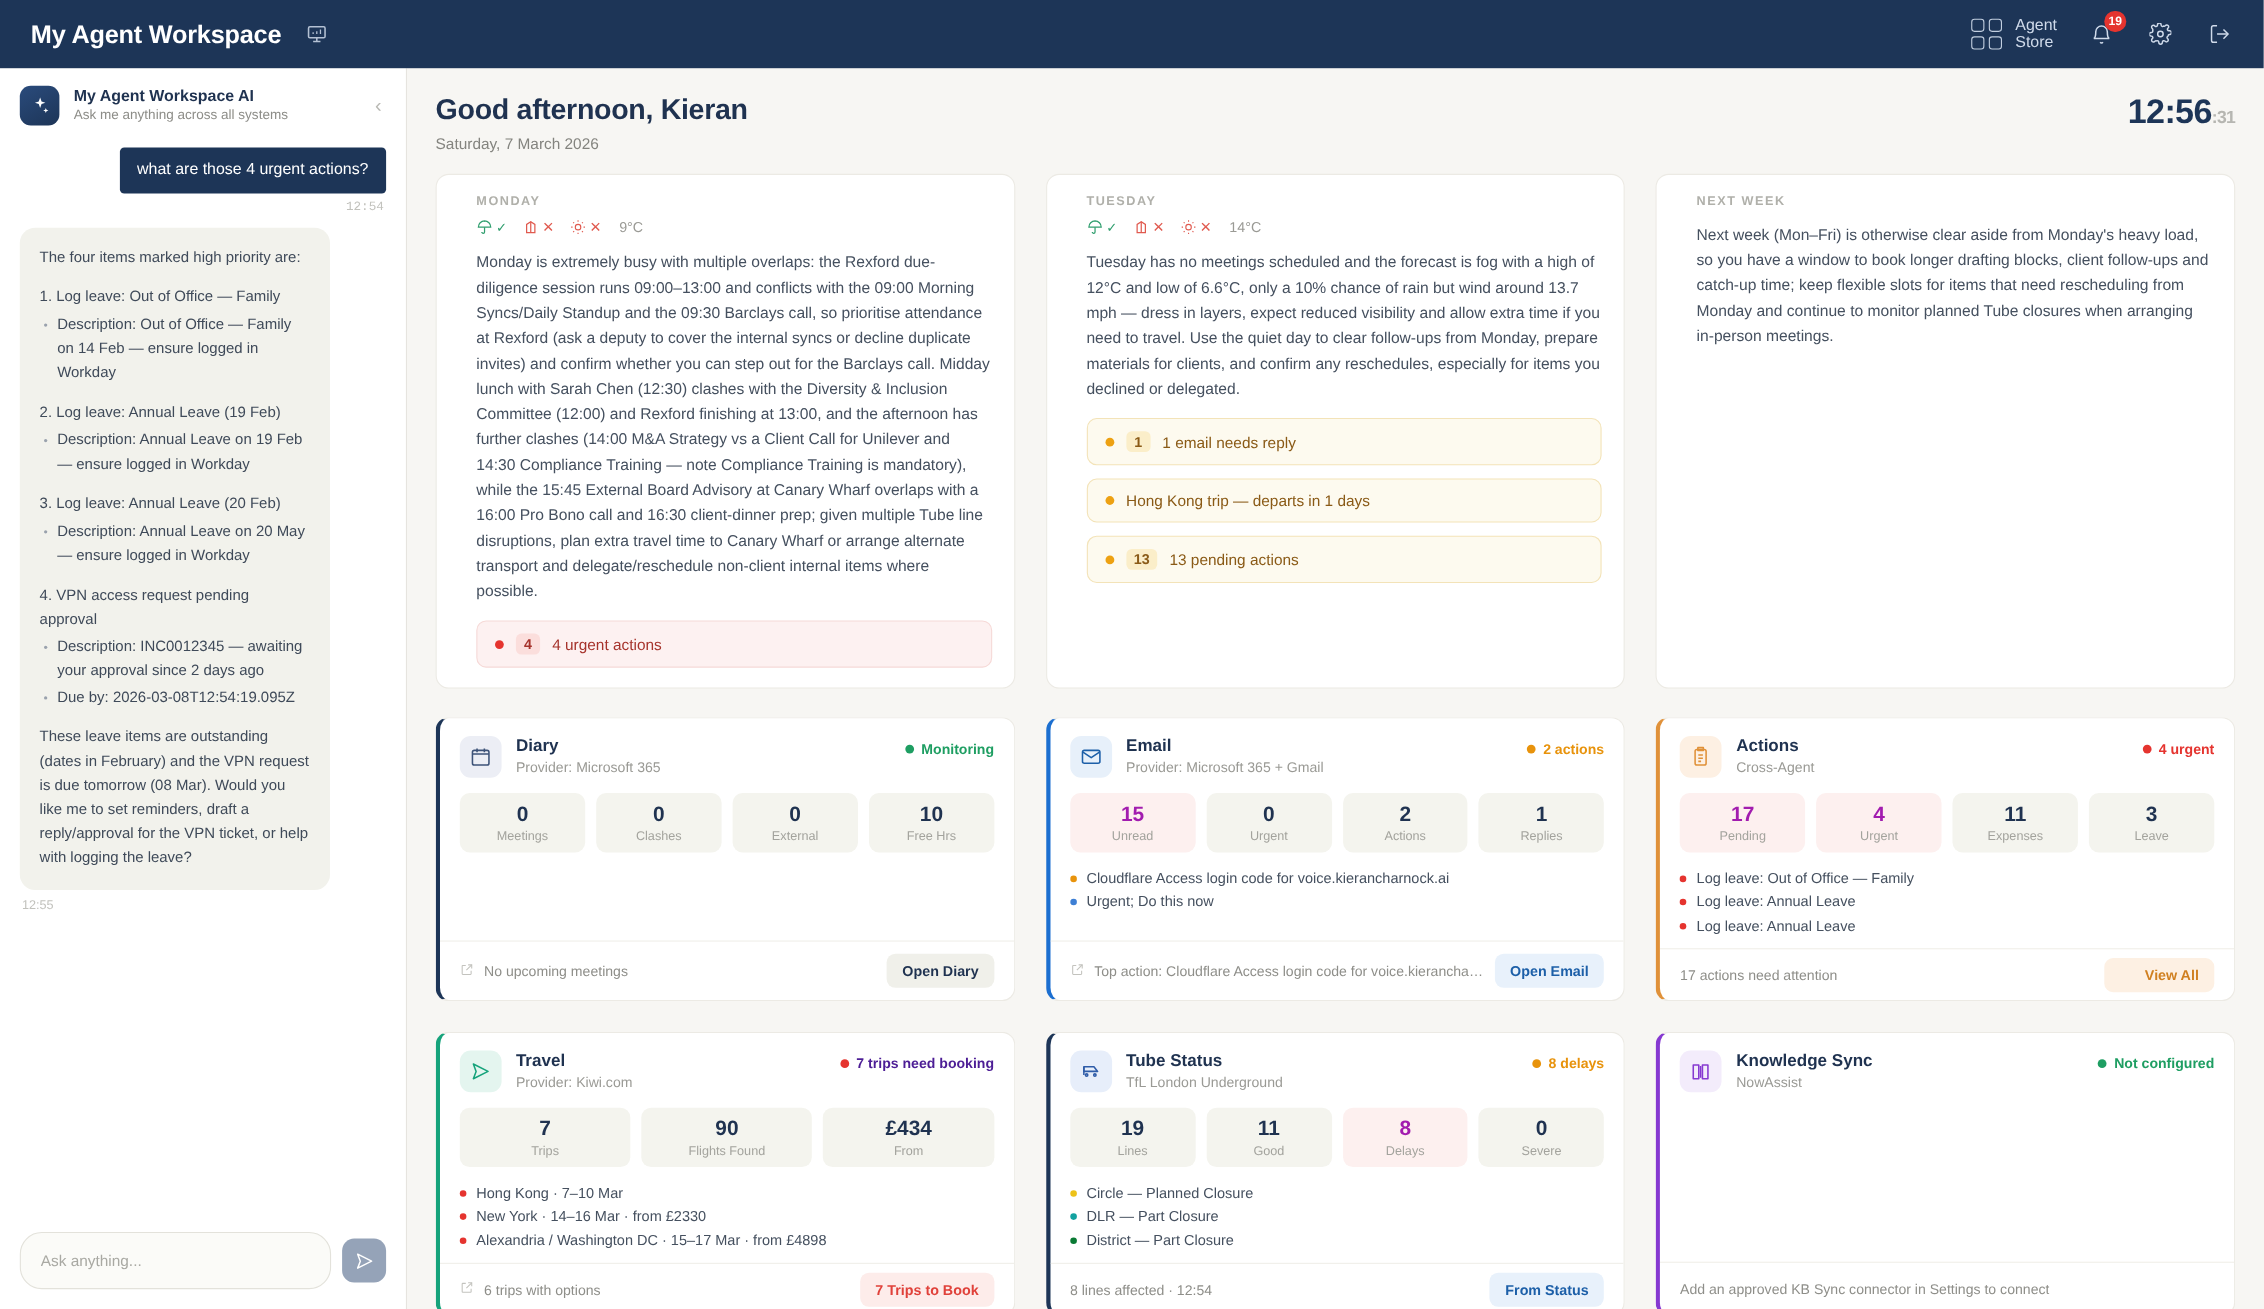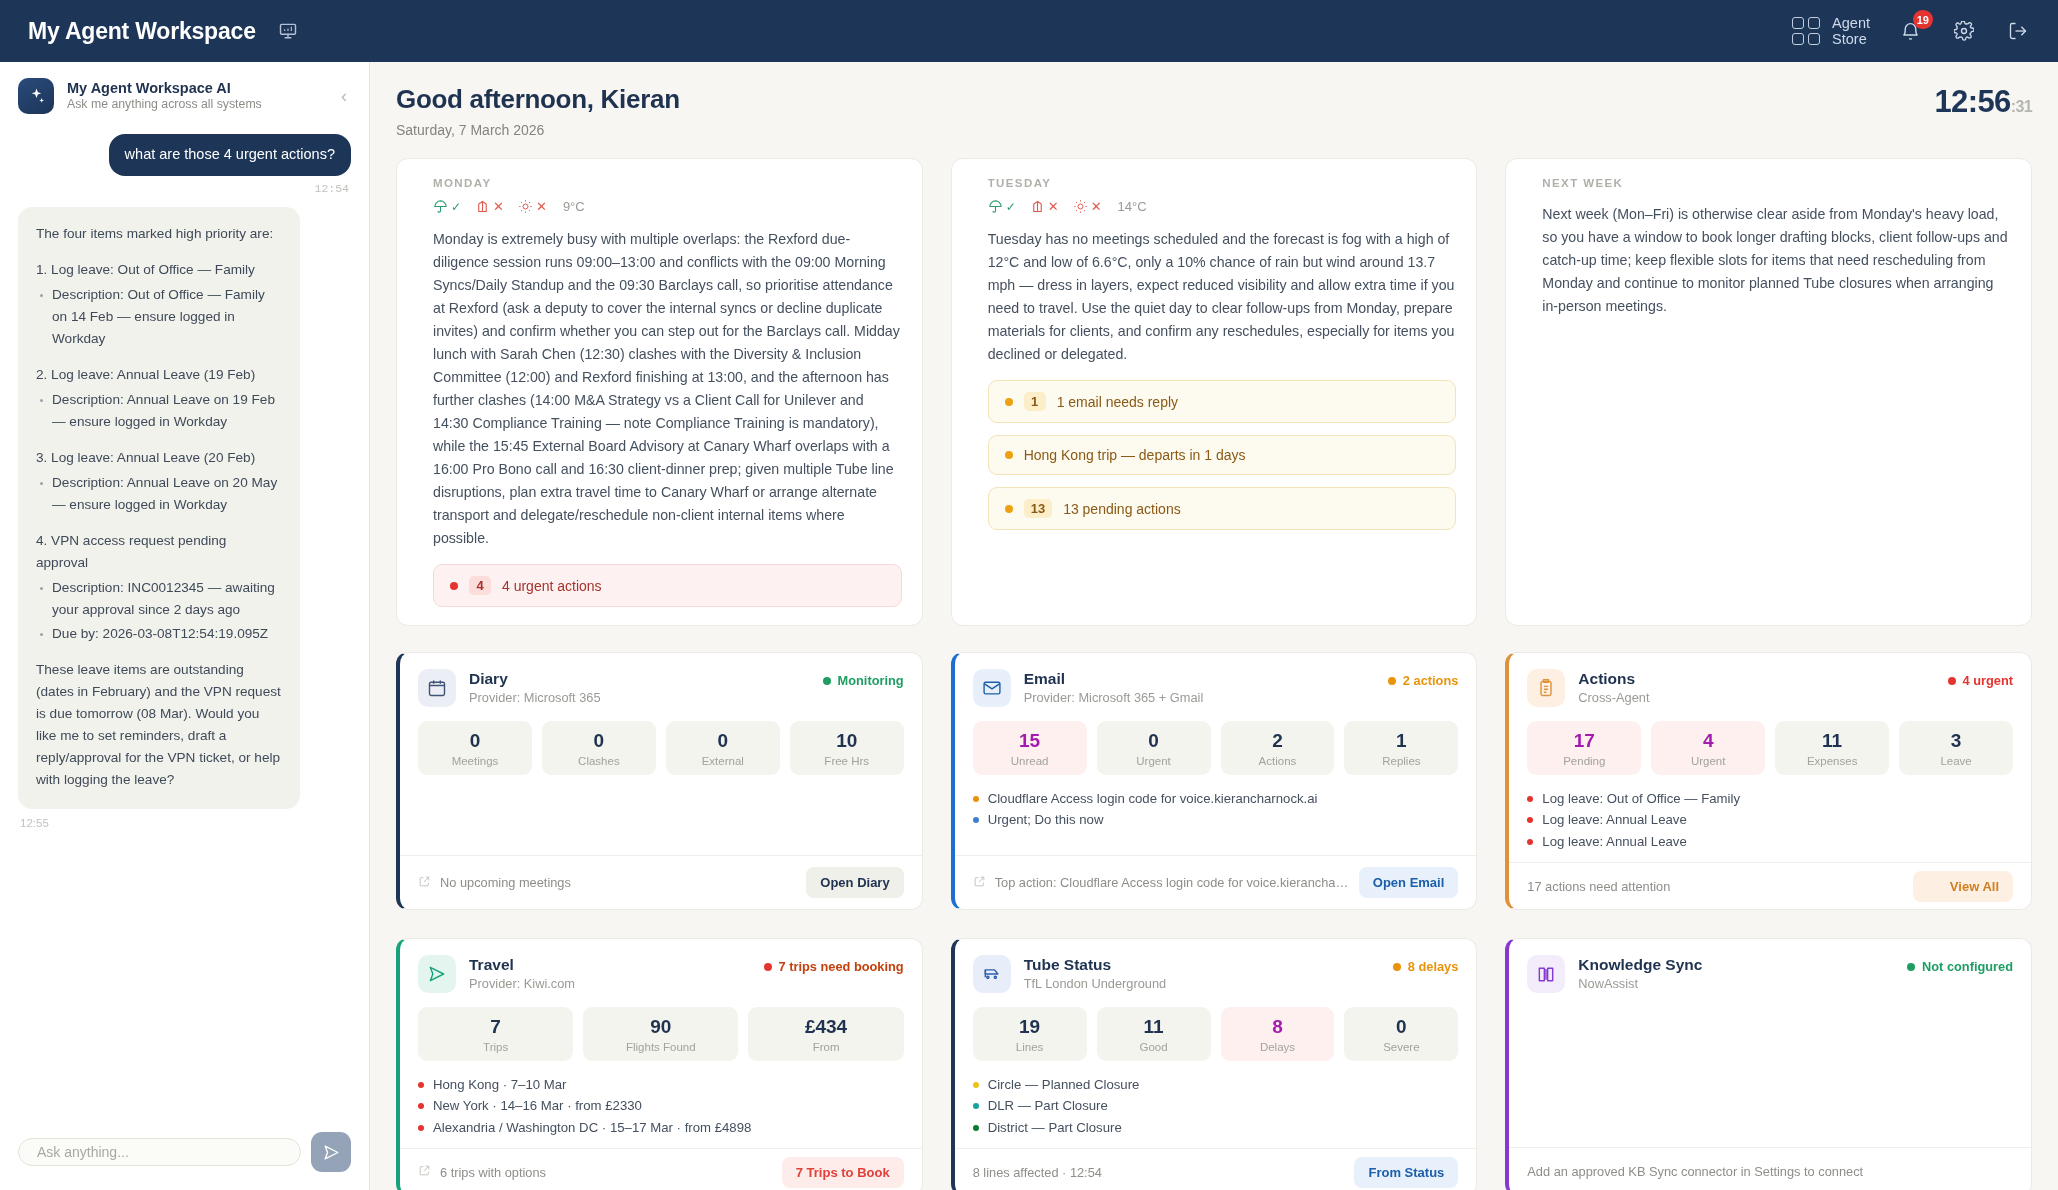--- a/index.html
+++ b/index.html
@@ -56,40 +56,40 @@
   .ai-name { font-size: 14.5px; font-weight: 700; color: #1f3250; line-height: 1.3; }
   .ai-sub { font-size: 12.3px; color: #8d8d88; line-height: 1.3; }
   .collapse-chevron { margin-left: auto; color: #b9b9b4; font-size: 18px; cursor: pointer; padding: 0 6px; }
 
   .chat-scroll { flex: 1; overflow: hidden; padding: 6px 18px 0 18px; }
   .msg-row { display: flex; flex-direction: column; }
   .msg-row.user { align-items: flex-end; }
   .msg-row.ai { align-items: flex-start; }
   .bubble-user {
     background: #1d3557; color: #fff; font-size: 14.5px;
-    padding: 11px 16px; border-radius: 16px; max-width: 250px; line-height: 1.35;
+    padding: 11px 16px; border-radius: 4px; max-width: 250px; line-height: 1.35;
   }
   .stamp { font-size: 11.5px; color: #c2c2bd; margin: 6px 2px 12px 2px; font-family: Liberation Mono, monospace; }
   .bubble-ai {
     background: #f2f2ec; border-radius: 14px; padding: 16px 18px 18px 18px;
     max-width: 282px; font-size: 13.6px; line-height: 1.62; color: #3f4a59;
   }
   .bubble-ai p { margin-bottom: 14px; }
   .bubble-ai p:last-child { margin-bottom: 0; }
   .bubble-ai ul { list-style: none; margin: 3px 0 14px 0; }
   .bubble-ai ul li { position: relative; padding-left: 16px; margin-bottom: 2px; }
   .bubble-ai ul li::before {
     content: ""; position: absolute; left: 4px; top: 10px;
     width: 3px; height: 3px; border-radius: 50%; background: #9aa2ad;
   }
   .chat-foot-stamp { font-size: 11.5px; color: #c2c2bd; padding: 8px 0 0 2px; }
 
   .composer { padding: 14px 18px 18px 18px; display: flex; align-items: center; gap: 10px; }
   .composer input {
-    flex: 1; height: 28px; border: 1px solid #e3e2db; background: #fbfbf8;
+    flex: 1; height: 52px; border: 1px solid #e3e2db; background: #fbfbf8;
     border-radius: 20px; padding: 0 18px; font-size: 14px; color: #15803d;
     font-family: "Liberation Sans", sans-serif; outline: none;
   }
   .composer input::placeholder { color: #a9a9a3; }
   .send-btn {
     width: 40px; height: 40px; border-radius: 11px; background: #95a3b8;
     display: flex; align-items: center; justify-content: center; cursor: pointer; flex: none;
   }
 
   
@@ -548,21 +548,21 @@
             <div class="card-head">
               <div class="card-icon" style="background:#e4f5ef">
                 <svg width="20" height="20" viewBox="0 0 24 24" fill="none" stroke="#16a37b" stroke-width="1.7" stroke-linejoin="round">
                   <path d="M4 4l16 8-16 8 3-8z"></path>
                 </svg>
               </div>
               <div>
                 <div class="card-title">Travel</div>
                 <div class="card-sub">Provider: Kiwi.com</div>
               </div>
-              <div class="card-status" style="color:#c2410c">
+              <div class="card-status" style="color:#4c1d95">
                 <span class="sdot" style="background:#e5342f"></span>
                 <span>7 trips need booking</span>
               </div>
             </div>
             <div class="stats">
               <div class="stat">
                 <div class="stat-num">7</div>
                 <div class="stat-lbl">Trips</div>
               </div>
               <div class="stat">

